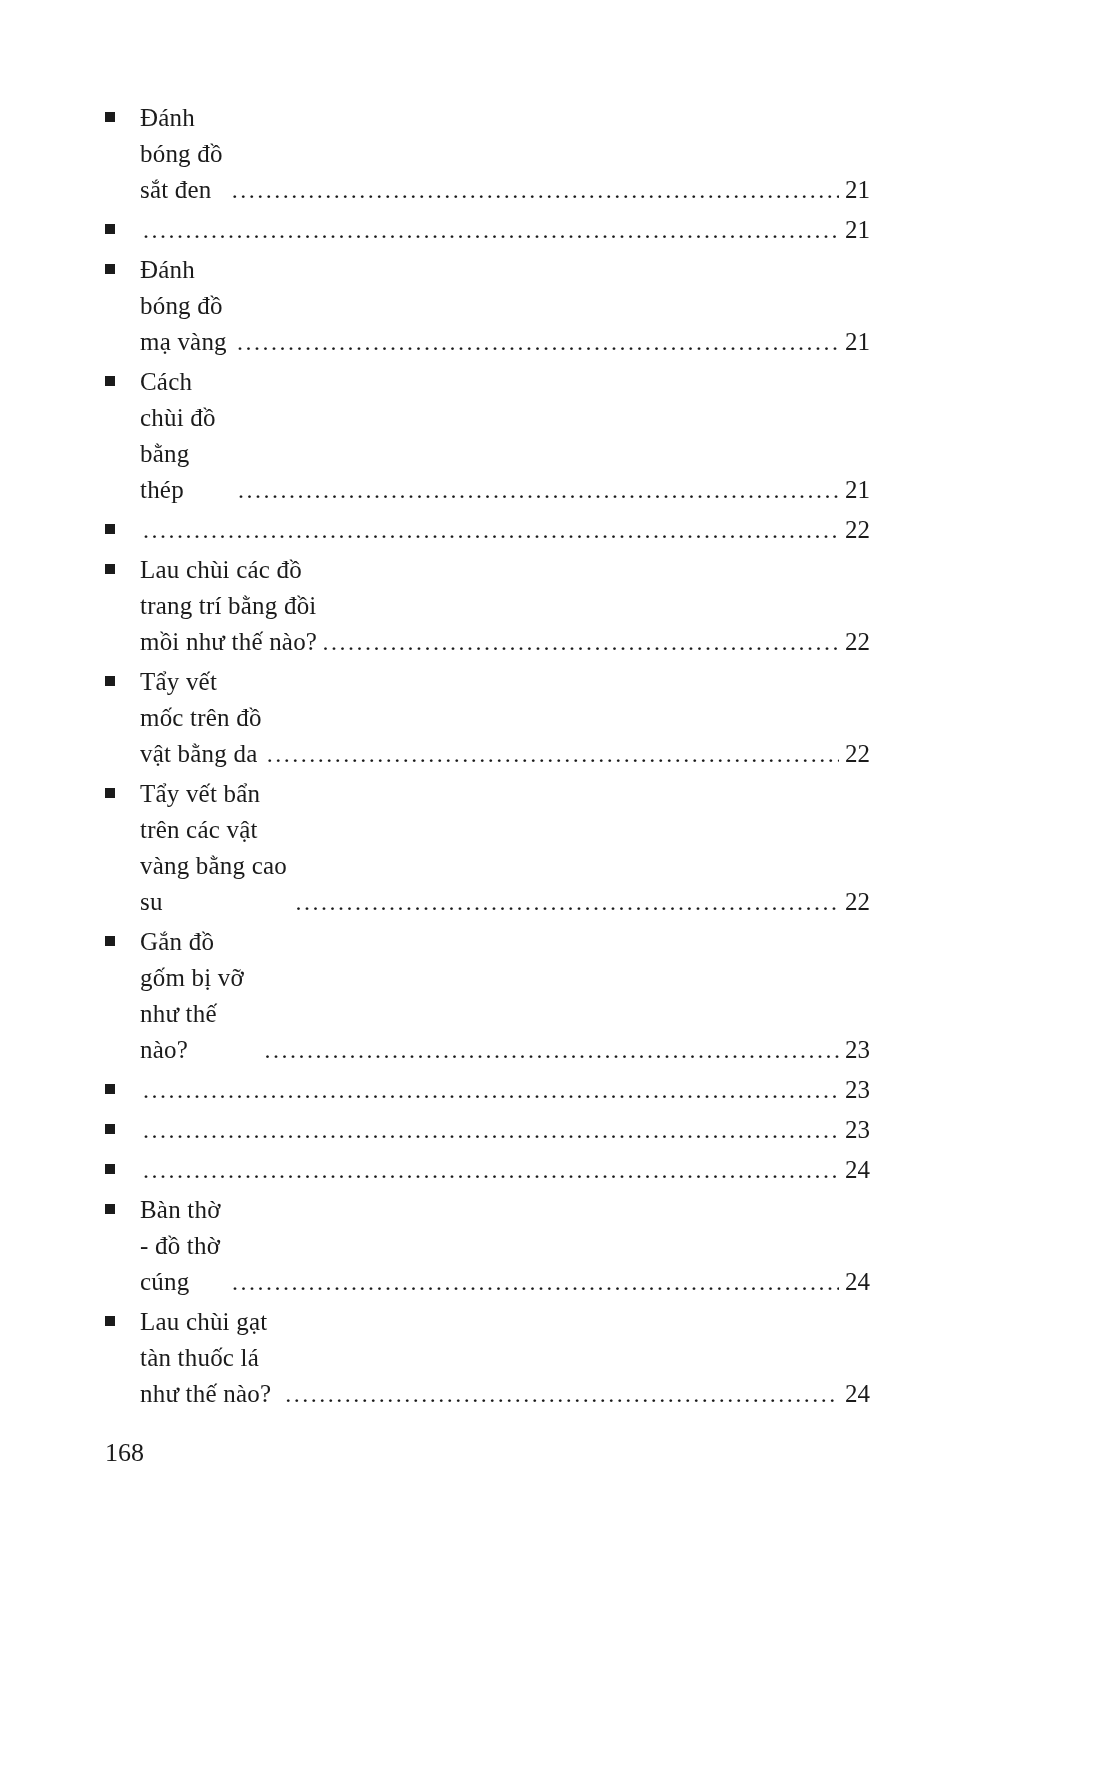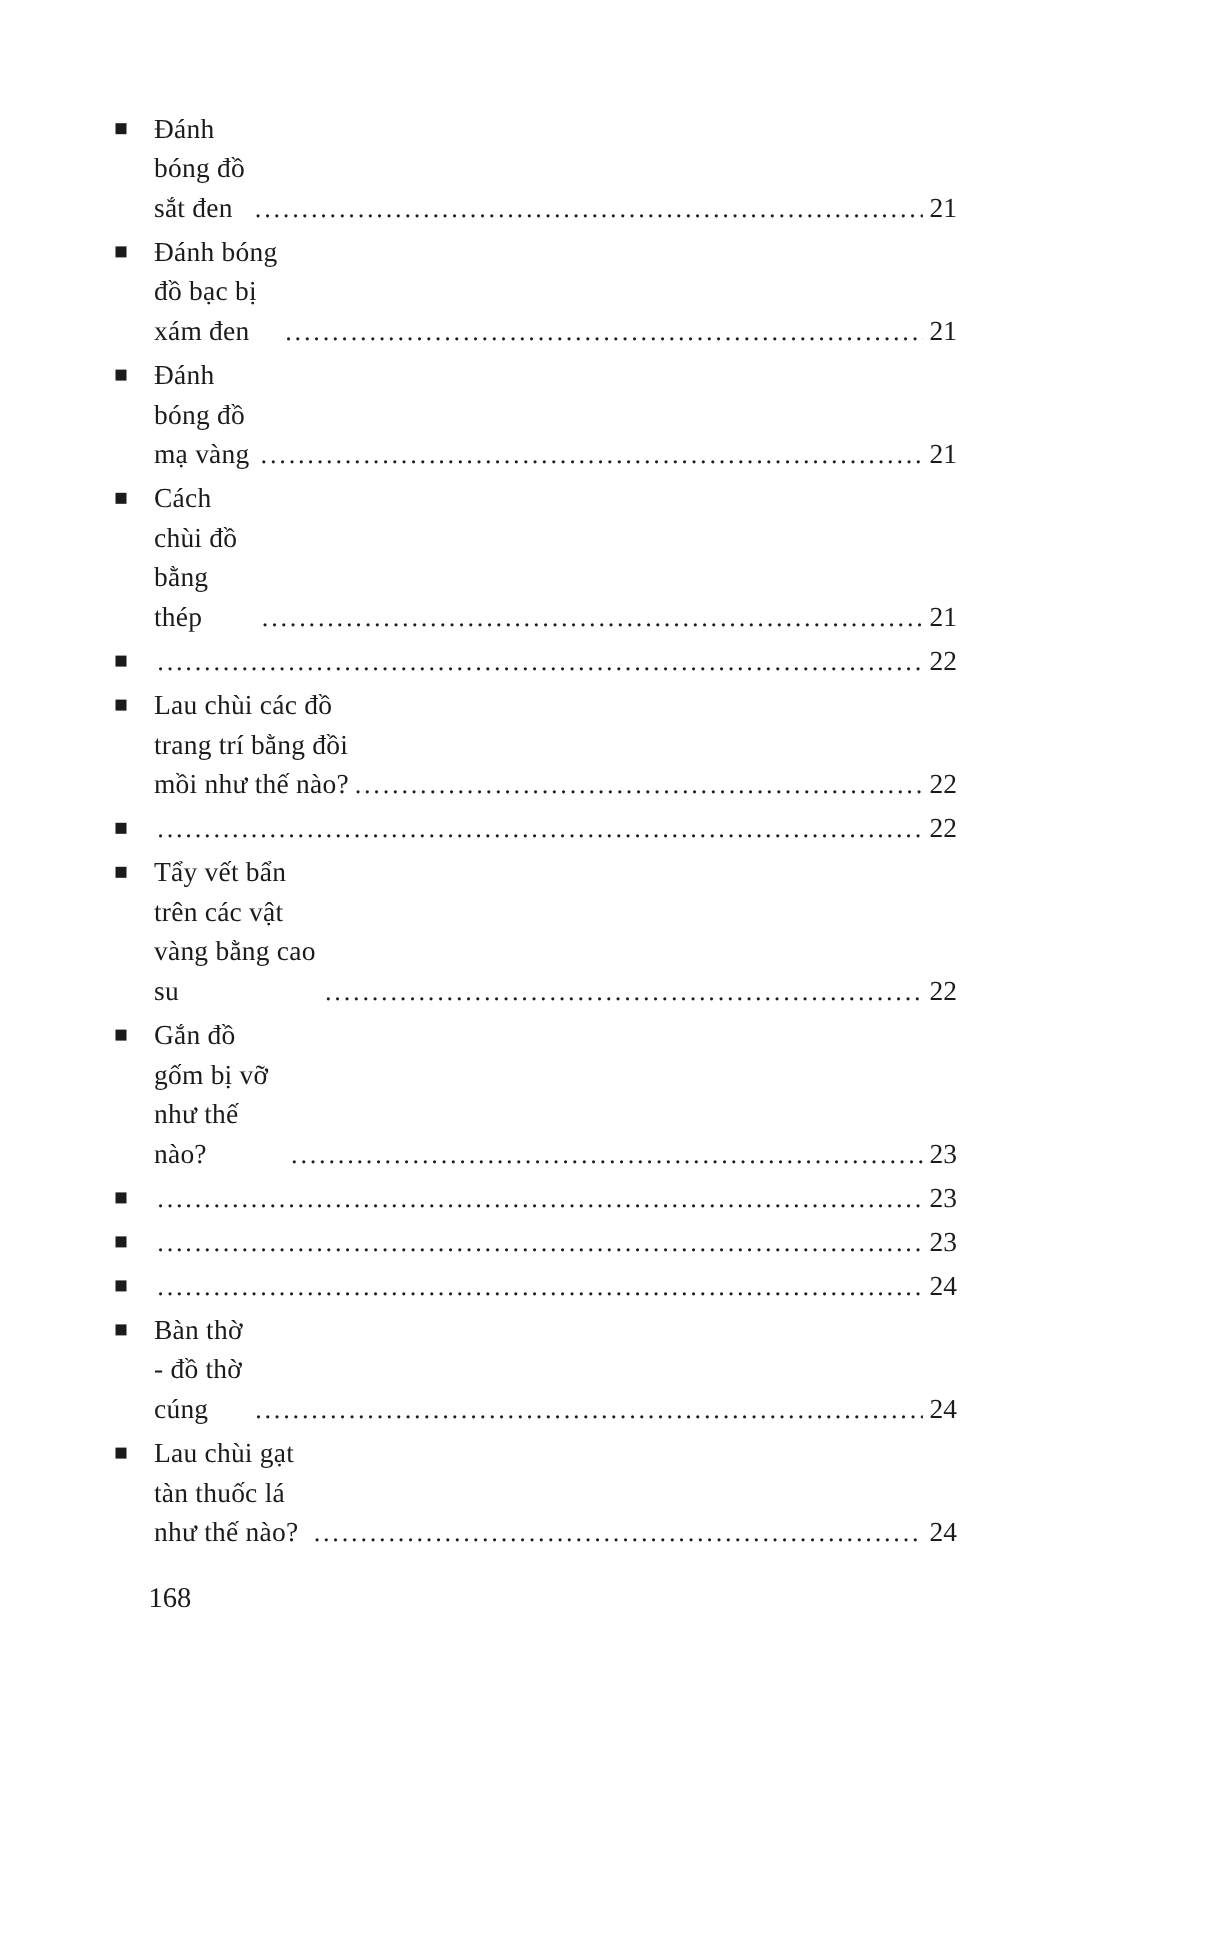--- a/index.html
+++ b/index.html
@@ -61,38 +61,36 @@
   .pagenum {
     flex: 0 0 auto;
     line-height: 36px;
   }
   .folio {
     position: absolute;
     left: 105px;
     top: 1438px;
     font-size: 26px;
     color: #1b1b1b;
-    margin-left: 30px;
   }
 </style>
 </head>
 <body>
 
 <div class="page">
   <ul class="toc">
   <li class="toc-item">
     <span class="bullet"></span>
     <span class="label">Đánh bóng đồ sắt đen</span>
     <span class="leader"></span>
     <span class="pagenum">21</span>
   </li>
 
   <li class="toc-item">
     <span class="bullet"></span>
-    <span class="label">Đánh bóng đồ bạc bị xám đen</span>
     <span class="leader"></span>
     <span class="pagenum">21</span>
   </li>
 
   <li class="toc-item">
     <span class="bullet"></span>
     <span class="label">Đánh bóng đồ mạ vàng</span>
     <span class="leader"></span>
     <span class="pagenum">21</span>
   </li>
@@ -112,20 +110,21 @@
 
   <li class="toc-item">
     <span class="bullet"></span>
     <span class="label">Lau chùi các đồ trang trí bằng đồi mồi như thế nào?</span>
     <span class="leader"></span>
     <span class="pagenum">22</span>
   </li>
 
   <li class="toc-item">
     <span class="bullet"></span>
+    <span class="label">Tẩy vết mốc trên đồ vật bằng da</span>
     <span class="leader"></span>
     <span class="pagenum">22</span>
   </li>
 
   <li class="toc-item">
     <span class="bullet"></span>
     <span class="label">Tẩy vết bẩn trên các vật vàng bằng cao su</span>
     <span class="leader"></span>
     <span class="pagenum">22</span>
   </li>

